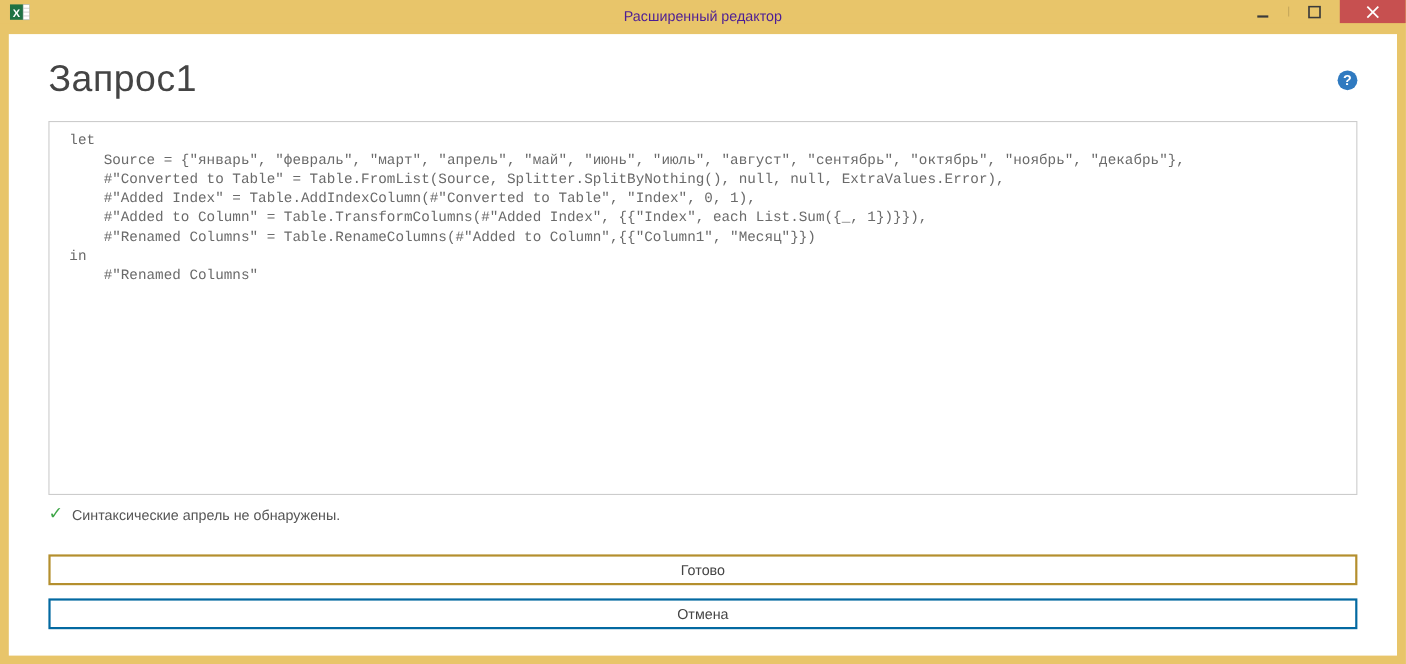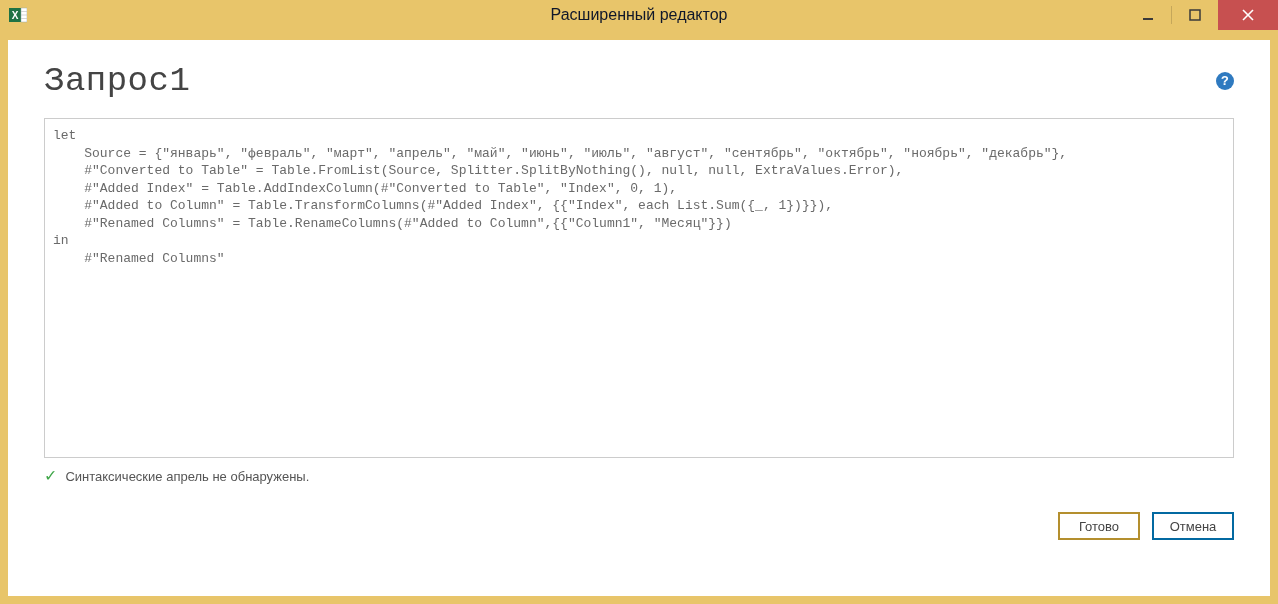--- a/index.html
+++ b/index.html
@@ -29,22 +29,22 @@
       align-items: center;
       justify-content: center;
       padding-left: 6px;
     }
     .titlebar-title {
       position: absolute;
       left: 0;
       right: 0;
       text-align: center;
       line-height: 30px;
-      font-size: 16px;
-      color: #0f172a;
+      font-size: 13px;
+      color: #4c1d95;
       pointer-events: none;
     }
     .titlebar-buttons {
       margin-left: auto;
       display: flex;
       align-items: stretch;
     }
     .tb-btn {
       width: 46px;
       display: flex;
@@ -75,21 +75,20 @@
       padding: 22px 36px 24px 36px;
       display: flex;
       flex-direction: column;
       position: relative;
     }
     .header-row {
       display: flex;
       align-items: center;
       justify-content: space-between;
       margin-bottom: 18px;
-      font-family: Liberation Mono, monospace;
     }
     .page-title {
       font-size: 34px;
       font-weight: 300;
       color: #444;
       letter-spacing: 0.5px;
     }
     .help-icon {
       width: 18px;
       height: 18px;
@@ -99,21 +98,21 @@
       display: flex;
       align-items: center;
       justify-content: center;
       font-size: 13px;
       font-weight: bold;
       cursor: pointer;
     }
     .code-box {
       border: 1px solid #ccc;
       flex: 0 0 340px;
-      padding: 8px 8px;
+      padding: 8px 18px;
       font-family: Consolas, "Courier New", monospace;
       font-size: 13px;
       line-height: 17.5px;
       color: #6a6a6a;
       white-space: pre;
       overflow: auto;
       background: #fff;
     }
     .status-row {
       display: flex;
@@ -126,20 +125,21 @@
     .check-icon {
       color: #3fa648;
       font-size: 16px;
       line-height: 1;
     }
     .button-row {
       display: flex;
       justify-content: flex-end;
       gap: 12px;
       margin-top: 28px;
+      flex-direction: column;
     }
     .btn {
       min-width: 82px;
       height: 28px;
       border: 2px solid #0369a1;
       background: #fff;
       font-size: 13px;
       color: #444;
       cursor: pointer;
       display: flex;

